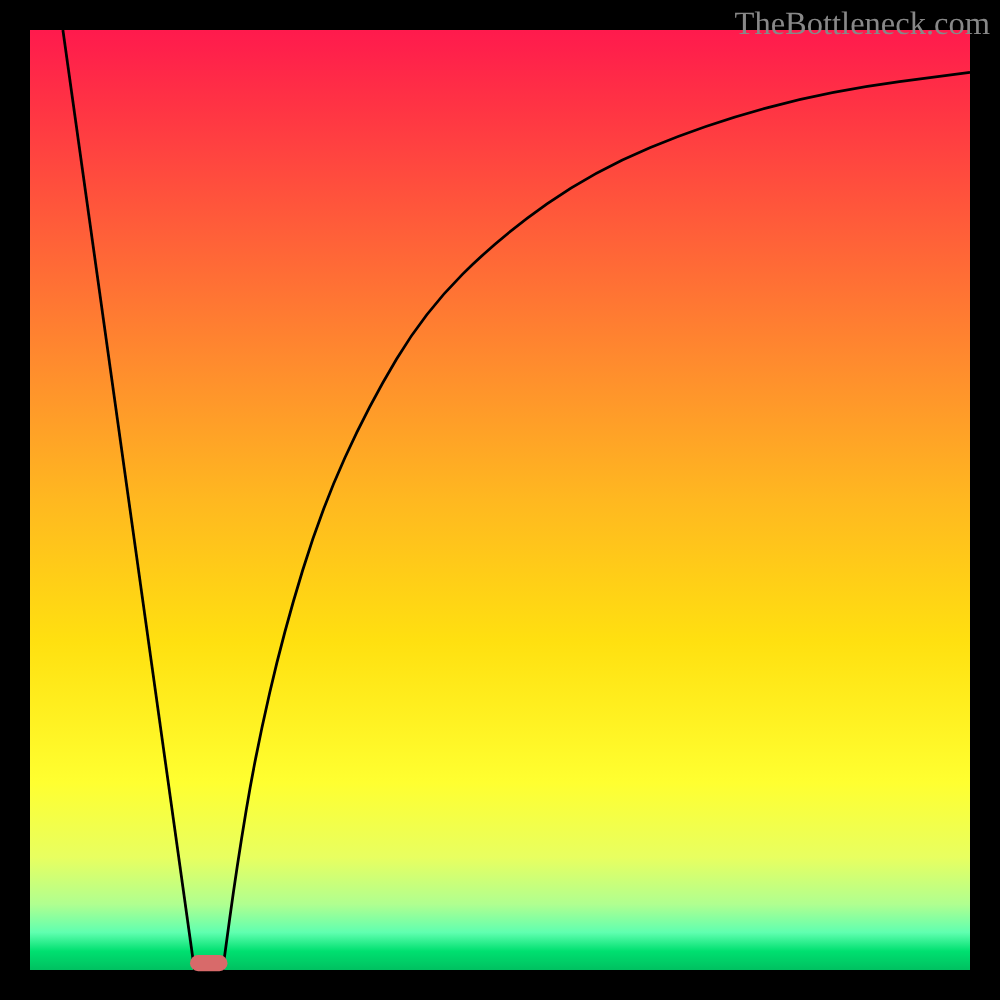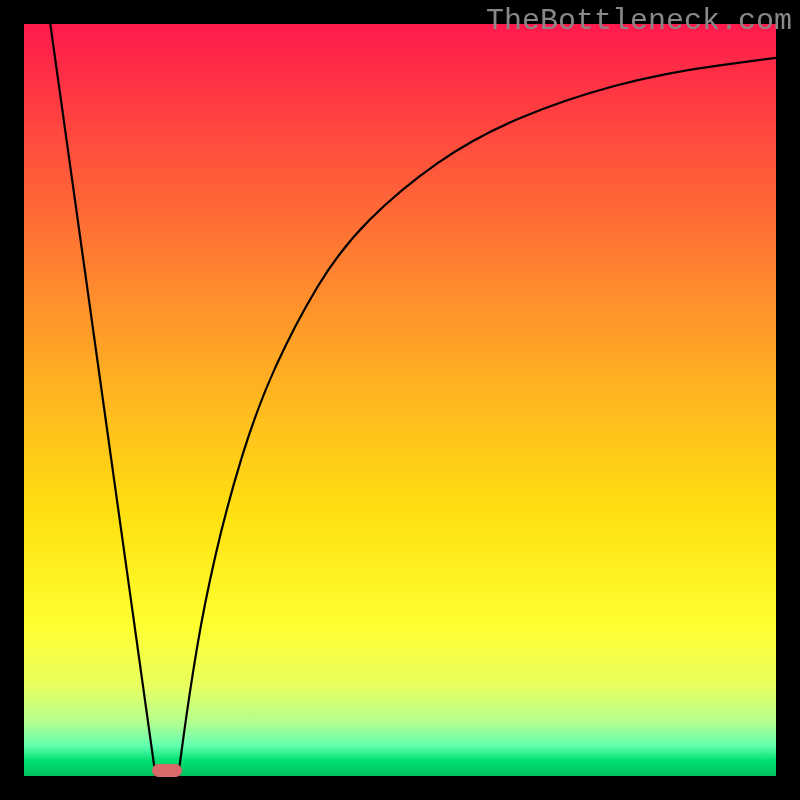--- a/index.html
+++ b/index.html
@@ -36,22 +36,22 @@
     left: 0;
     top: 0;
     width: 100%;
     height: 100%;
   }
   .watermark {
     position: absolute;
     top: 4px;
     right: 8px;
     color: #888;
-    font-family: Liberation Mono, monospace;
-    font-size: 30px;
+    font-family: Liberation Serif, serif;
+    font-size: 26px;
     font-weight: 400;
     z-index: 10;
   }
   .marker {
     position: absolute;
     background: #d86a6a;
     border-radius: 999px;
   }
 </style>
 </head>

